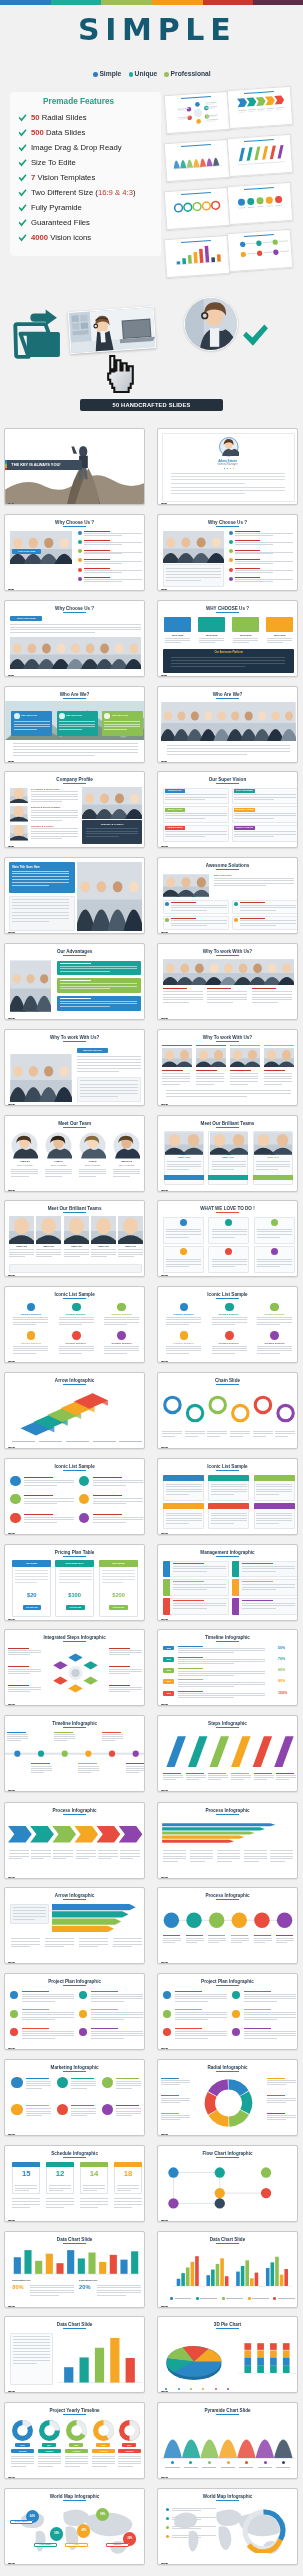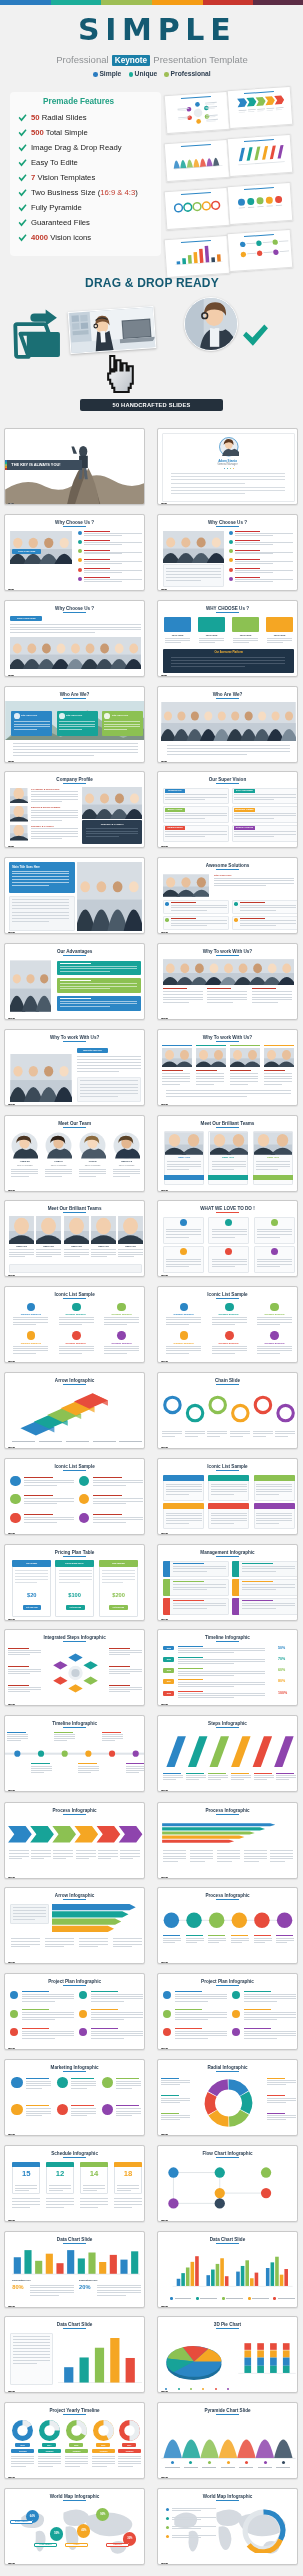--- a/index.html
+++ b/index.html
@@ -64,43 +64,42 @@
 <div class="topbar">
       <i style="background:#2b7cc0"></i>
       <i style="background:#1cae9a"></i>
       <i style="background:#9ebe55"></i>
       <i style="background:#f59c14"></i>
       <i style="background:#c9372e"></i>
       <i style="background:#5c2d46"></i>
     </div>
 <div class="hero">
 <div class="logo">SIMPLE</div>
-<div class="subtitle"><span>Professional</span> <span class="badge">Keynote</span> <span>Presentation Template</span></div>
 <div class="tags"><span><i class="dot" style="background:#2b7cc0"></i><b>Simple</b></span><span><i class="dot" style="background:#1cae9a"></i><b>Unique</b></span><span><i class="dot" style="background:#9ebe55"></i><b>Professional</b></span></div>
 <div class="featbox">
 <h3>Premade Features</h3>
 <ul>
 <li><svg class="ck" viewBox="0 0 20 18">
               <path d="M1.2 8.6 L3.0 6.0 L7.4 10.2 L16.2 0.8 L18.6 2.6 L7.6 16.4 Z" fill="#1aa179"></path>
             </svg><b>50</b> <span>Radial Slides</span></li>
 <li><svg class="ck" viewBox="0 0 20 18">
               <path d="M1.2 8.6 L3.0 6.0 L7.4 10.2 L16.2 0.8 L18.6 2.6 L7.6 16.4 Z" fill="#1aa179"></path>
-            </svg><b>500</b> <span>Total Simple</span></li>
+            </svg><b>500</b> <span>Data Slides</span></li>
 <li><svg class="ck" viewBox="0 0 20 18">
               <path d="M1.2 8.6 L3.0 6.0 L7.4 10.2 L16.2 0.8 L18.6 2.6 L7.6 16.4 Z" fill="#1aa179"></path>
             </svg><span>Image Drag &amp; Drop Ready</span></li>
 <li><svg class="ck" viewBox="0 0 20 18">
               <path d="M1.2 8.6 L3.0 6.0 L7.4 10.2 L16.2 0.8 L18.6 2.6 L7.6 16.4 Z" fill="#1aa179"></path>
-            </svg><span>Easy To Edite</span></li>
+            </svg><span>Size To Edite</span></li>
 <li><svg class="ck" viewBox="0 0 20 18">
               <path d="M1.2 8.6 L3.0 6.0 L7.4 10.2 L16.2 0.8 L18.6 2.6 L7.6 16.4 Z" fill="#1aa179"></path>
             </svg><b>7</b> <span>Vision Templates</span></li>
 <li><svg class="ck" viewBox="0 0 20 18">
               <path d="M1.2 8.6 L3.0 6.0 L7.4 10.2 L16.2 0.8 L18.6 2.6 L7.6 16.4 Z" fill="#1aa179"></path>
-            </svg><span>Two Business Size (</span><span class="rd">16:9 &amp; 4:3</span><span>)</span></li>
+            </svg><span>Two Different Size (</span><span class="rd">16:9 &amp; 4:3</span><span>)</span></li>
 <li><svg class="ck" viewBox="0 0 20 18">
               <path d="M1.2 8.6 L3.0 6.0 L7.4 10.2 L16.2 0.8 L18.6 2.6 L7.6 16.4 Z" fill="#1aa179"></path>
             </svg><span>Fully Pyramide</span></li>
 <li><svg class="ck" viewBox="0 0 20 18">
               <path d="M1.2 8.6 L3.0 6.0 L7.4 10.2 L16.2 0.8 L18.6 2.6 L7.6 16.4 Z" fill="#1aa179"></path>
             </svg><span>Guaranteed Files</span></li>
 <li><svg class="ck" viewBox="0 0 20 18">
               <path d="M1.2 8.6 L3.0 6.0 L7.4 10.2 L16.2 0.8 L18.6 2.6 L7.6 16.4 Z" fill="#1aa179"></path>
             </svg><b>4000</b> <span>Vision icons</span></li>
 </ul>
@@ -243,21 +242,20 @@
             <rect x="30" y="40" width="24" height="2" fill="#cdd3d9"></rect>
             <circle cx="62" cy="42" r="7" fill="#e74c3c"></circle>
             <rect x="72" y="40" width="24" height="2" fill="#cdd3d9"></rect>
             <circle cx="104" cy="42" r="7" fill="#8e44ad"></circle>
             <rect x="114" y="40" width="24" height="2" fill="#cdd3d9"></rect>
           </svg>
         </div>
 </div>
 </div>
 <div class="dd">
-<h2>DRAG &amp; DROP READY</h2>
 <svg class="folder" width="49" height="50" viewBox="0 0 96 98">
  <path d="M42 9 h22 v-8 l22 16 l-22 16 v-8 h-22 a5 5 0 0 1 0 -16 z" fill="#1b6f74"></path>
  <path d="M4.5 33 a3.5 3.5 0 0 1 3.5 -3.5 h53 a3.5 3.5 0 0 1 3.3 2.3 l6.2 16.7 h-56 l16 45.5 h-21 a3.5 3.5 0 0 1 -3.4 -2.6 z" fill="none" stroke="#1b6f74" stroke-width="7.5" stroke-linejoin="round" stroke-linecap="round"></path>
  <path d="M27 49 a4 4 0 0 1 4 -4 h57 a4 4 0 0 1 4 4 v41 a4 4 0 0 1 -4 4 h-57 a4 4 0 0 1 -4 -4 z" fill="#1b6f74"></path>
 </svg>
 <div class="photo-tilt"><svg viewBox="0 0 166 82" width="86" height="42">
           <rect width="166" height="82" fill="#eef2f5"></rect>
           <rect x="0" y="0" width="40" height="82" fill="#c6d2dc"></rect>
           <rect x="4" y="6" width="14" height="12" fill="#a9bac8"></rect>
           <rect x="21" y="6" width="14" height="12" fill="#b6c5d1"></rect>

